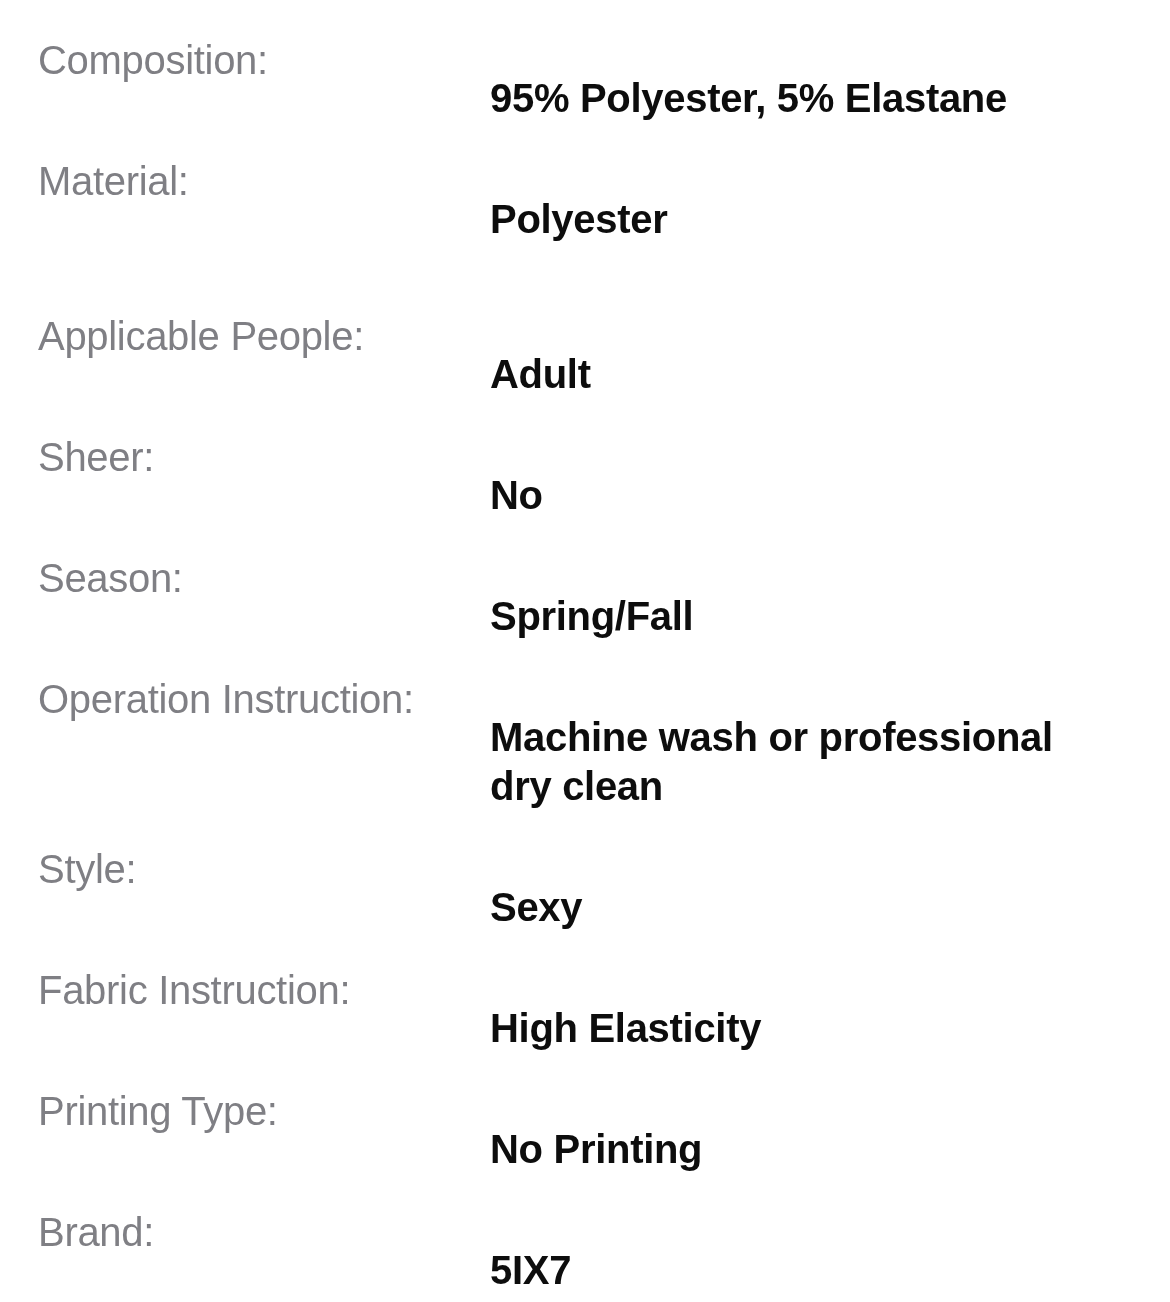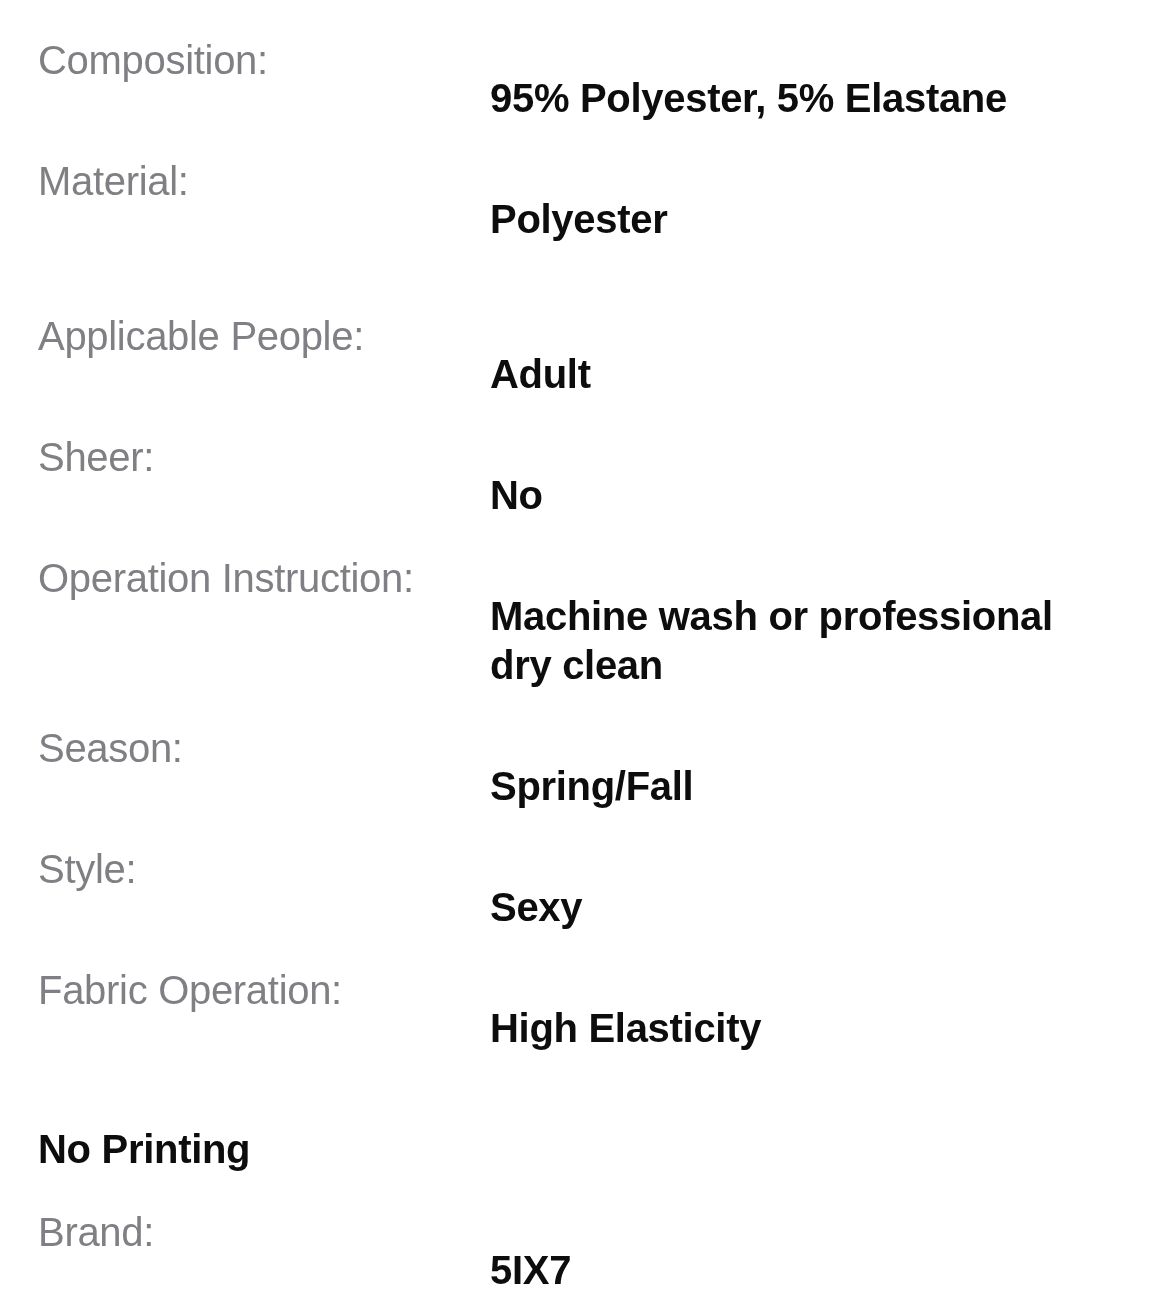--- a/index.html
+++ b/index.html
@@ -58,36 +58,37 @@
     </div>
     <div class="spec-row">
       <div class="spec-label">Applicable People:</div>
       <div class="spec-value">Adult</div>
     </div>
     <div class="spec-row">
       <div class="spec-label">Sheer:</div>
       <div class="spec-value">No</div>
     </div>
     <div class="spec-row">
+      <div class="spec-label">Season:</div>
+      <div class="spec-value">Spring/Fall</div>
+    </div>
+    <div class="spec-row">
       <div class="spec-label">Operation Instruction:</div>
       <div class="spec-value">Machine wash or professional dry clean</div>
-    </div>
-    <div class="spec-row">
-      <div class="spec-label">Season:</div>
-      <div class="spec-value">Spring/Fall</div>
     </div>
     <div class="spec-row">
       <div class="spec-label">Style:</div>
       <div class="spec-value">Sexy</div>
     </div>
     <div class="spec-row">
-      <div class="spec-label">Fabric Operation:</div>
+      <div class="spec-label">Fabric Instruction:</div>
       <div class="spec-value">High Elasticity</div>
     </div>
     <div class="spec-row">
+      <div class="spec-label">Printing Type:</div>
       <div class="spec-value">No Printing</div>
     </div>
     <div class="spec-row">
       <div class="spec-label">Brand:</div>
       <div class="spec-value">5IX7</div>
     </div>
     <div class="spec-row">
       <div class="spec-label">Collar Style:</div>
     </div>
   </div>

